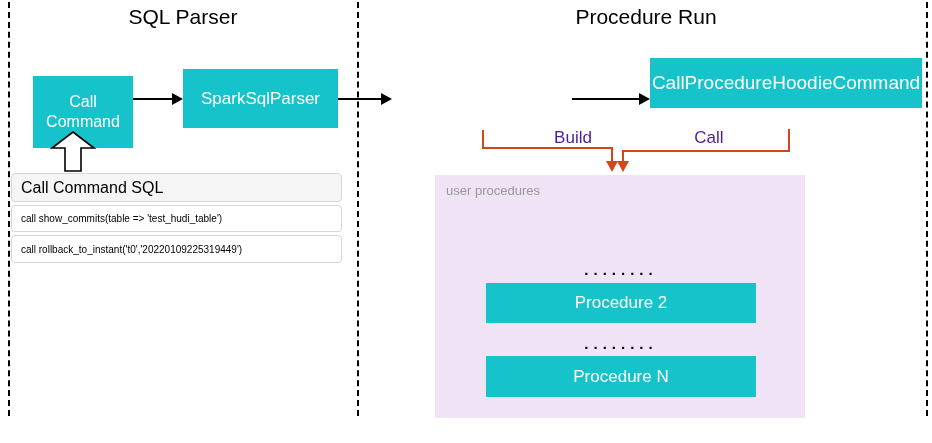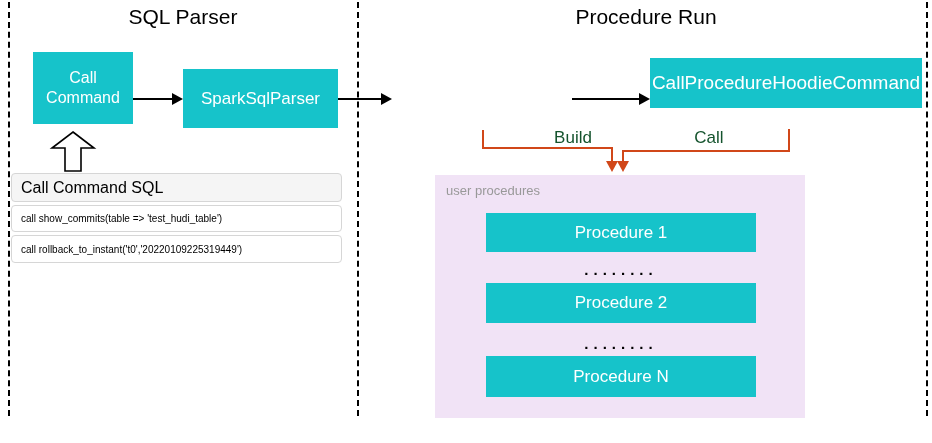--- a/index.html
+++ b/index.html
@@ -12,21 +12,21 @@
   .section-title{position:absolute;top:5px;font-size:21px;text-align:center;color:#000;}
   .node{
     position:absolute;background:var(--teal);color:#fff;
     display:flex;align-items:center;justify-content:center;
     text-align:center;line-height:1.25;
   }
   .hline{position:absolute;height:2px;background:#000;}
   .arrow-right{position:absolute;width:0;height:0;border-top:6px solid transparent;border-bottom:6px solid transparent;border-left:11px solid #000;}
   .oseg{position:absolute;background:var(--orange);}
   .oarrow-down{position:absolute;width:0;height:0;border-left:6px solid transparent;border-right:6px solid transparent;border-top:11px solid var(--orange);}
-  .edge-label{position:absolute;font-size:17px;text-align:center;color:#14532d;}
+  .edge-label{position:absolute;font-size:17px;text-align:center;color:#4c1d95;}
   .list-cell{
     position:absolute;left:11px;width:331px;box-sizing:border-box;
     border:1px solid var(--list_border);border-radius:4px;background:#fff;
     display:flex;align-items:center;padding-left:9px;font-size:10px;color:#000;
     white-space:nowrap;overflow:hidden;
   }
   .list-header{background:var(--list_header_bg);font-size:16px;}
   .panel{position:absolute;background:var(--lavender);}
   .panel-label{position:absolute;font-size:13px;color:var(--gray_text);}
   .proc{position:absolute;left:486px;width:270px;font-size:17px;}
@@ -41,21 +41,21 @@
 
 <div id="canvas">
 
   <div class="vdash" style="left:8px;"></div>
   <div class="vdash" style="left:357px;"></div>
   <div class="vdash" style="left:926px;"></div>
 
   <div class="section-title" style="left:8px;width:350px;">SQL Parser</div>
   <div class="section-title" style="left:366px;width:560px;">Procedure Run</div>
 
-  <div class="node" style="left:33px;top:52px;width:100px;height:72px;font-size:16px;">Call Command</div>
+  <div class="node" style="left:33px;top:76px;width:100px;height:72px;font-size:16px;">Call Command</div>
   <div class="node" style="left:183px;top:69px;width:155px;height:59px;font-size:17px;">SparkSqlParser</div>
   <div class="node" style="left:650px;top:58px;width:272px;height:50px;font-size:19px;">CallProcedureHoodieCommand</div>
 
   <div class="hline" style="left:133px;top:98px;width:42px;"></div>
   <div class="arrow-right" style="left:172px;top:93px;"></div>
 
   <div class="hline" style="left:338px;top:98px;width:46px;"></div>
   <div class="arrow-right" style="left:381px;top:93px;"></div>
 
   <div class="hline" style="left:572px;top:98px;width:70px;"></div>
@@ -77,19 +77,18 @@
 
   <div class="oseg" style="left:788px;top:129px;width:2px;height:23px;"></div>
   <div class="oseg" style="left:622px;top:150px;width:168px;height:2px;"></div>
   <div class="oseg" style="left:622px;top:150px;width:2px;height:12px;"></div>
   <div class="oarrow-down" style="left:617px;top:161px;"></div>
   <div class="edge-label" style="left:674px;top:128px;width:70px;">Call</div>
 
   <div class="panel" style="left:435px;top:175px;width:370px;height:243px;"></div>
   <div class="panel-label" style="left:446px;top:183px;">user procedures</div>
 
-  <div class="node proc" style="top:213px;height:39px;">Procedure 1</div>
   <div class="dots" style="top:262px;">........</div>
   <div class="node proc" style="top:283px;height:40px;">Procedure 2</div>
   <div class="dots" style="top:336px;">........</div>
   <div class="node proc" style="top:356px;height:41px;">Procedure N</div>
 
 </div>
 
 </body></html>

